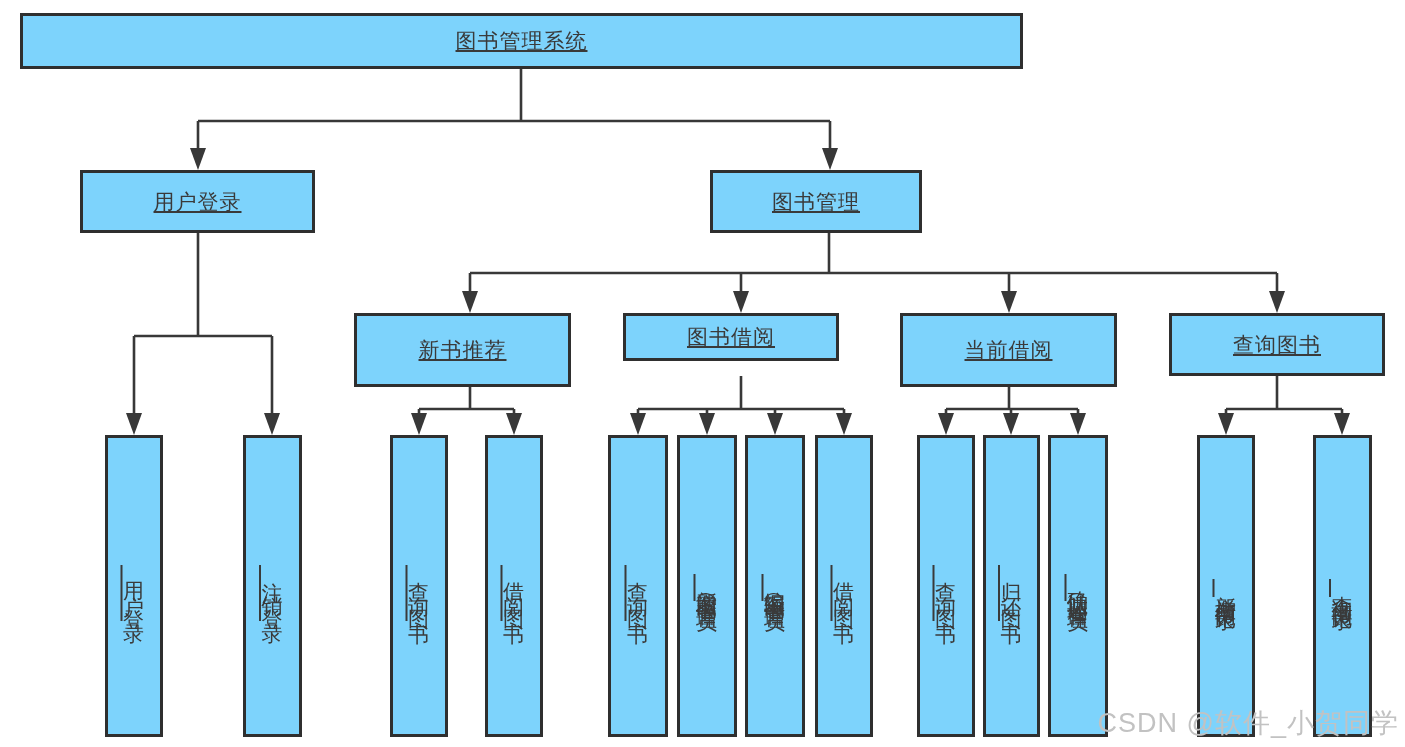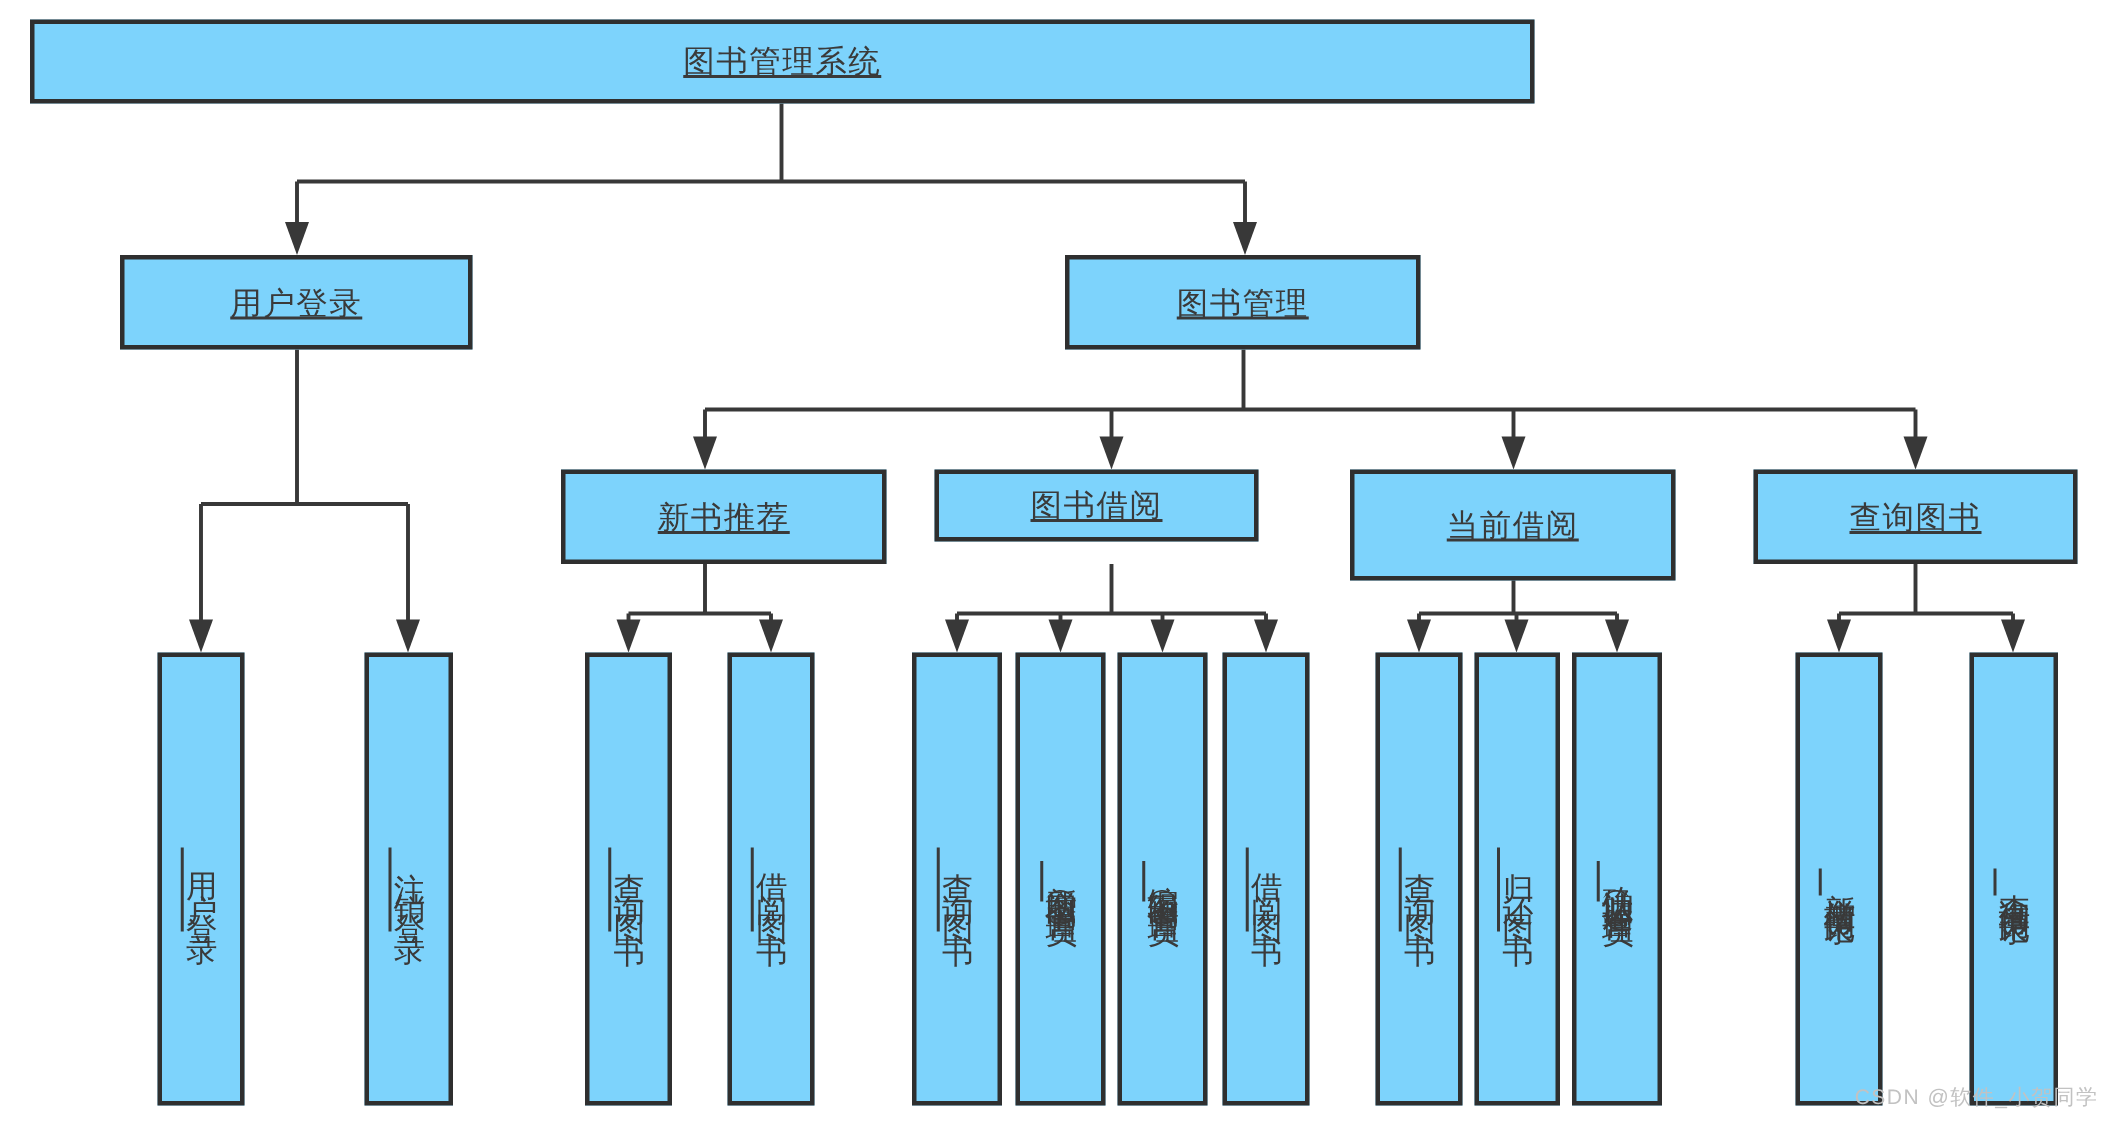--- a/index.html
+++ b/index.html
@@ -52,21 +52,21 @@
     margin-bottom: -14px; 
   }
   .leaf .vtext.tight {
     letter-spacing: 3px;
     margin-bottom: -3px;
   }
   .watermark {
     position: absolute;
     right: 6px;
     bottom: 6px;
-    font-size: 14px;
+    font-size: 27px;
     color: var(--watermark);
     letter-spacing: 1px;
     z-index: 5;
   }
 </style>
 </head>
 <body>
 
 <div id="stage">
 
@@ -102,23 +102,23 @@
     <polygon points="1070,413 1086,413 1078,435"></polygon>
 
     <path d="M1277 376 V409 M1226 409 H1342 M1226 409 V415 M1342 409 V415"></path>
     <polygon points="1218,413 1234,413 1226,435"></polygon>
     <polygon points="1334,413 1350,413 1342,435"></polygon>
   </svg>
 
   <div class="box" style="left:20px; top:13px; width:1003px; height:56px">图书管理系统</div>
 
   <div class="box" style="left:80px; top:170px; width:235px; height:63px">用户登录</div>
-  <div class="box" style="left:710px; top:170px; width:237px; height:63px">图书管理</div>
+  <div class="box" style="left:710px; top:170px; width:212px; height:63px">图书管理</div>
 
-  <div class="box" style="left:374px; top:313px; width:217px; height:63px">新书推荐</div>
+  <div class="box" style="left:354px; top:313px; width:217px; height:74px">新书推荐</div>
   <div class="box" style="left:623px; top:313px; width:216px; height:48px">图书借阅</div>
   <div class="box" style="left:900px; top:313px; width:217px; height:74px">当前借阅</div>
   <div class="box" style="left:1169px; top:313px; width:216px; height:63px">查询图书</div>
 
   <div class="box leaf" style="left:105px; top:435px; width:58px; height:302px">
     <span class="vtext">用户登录</span>
   </div>
   <div class="box leaf" style="left:243px; top:435px; width:59px; height:302px">
     <span class="vtext">注销登录</span>
   </div>

